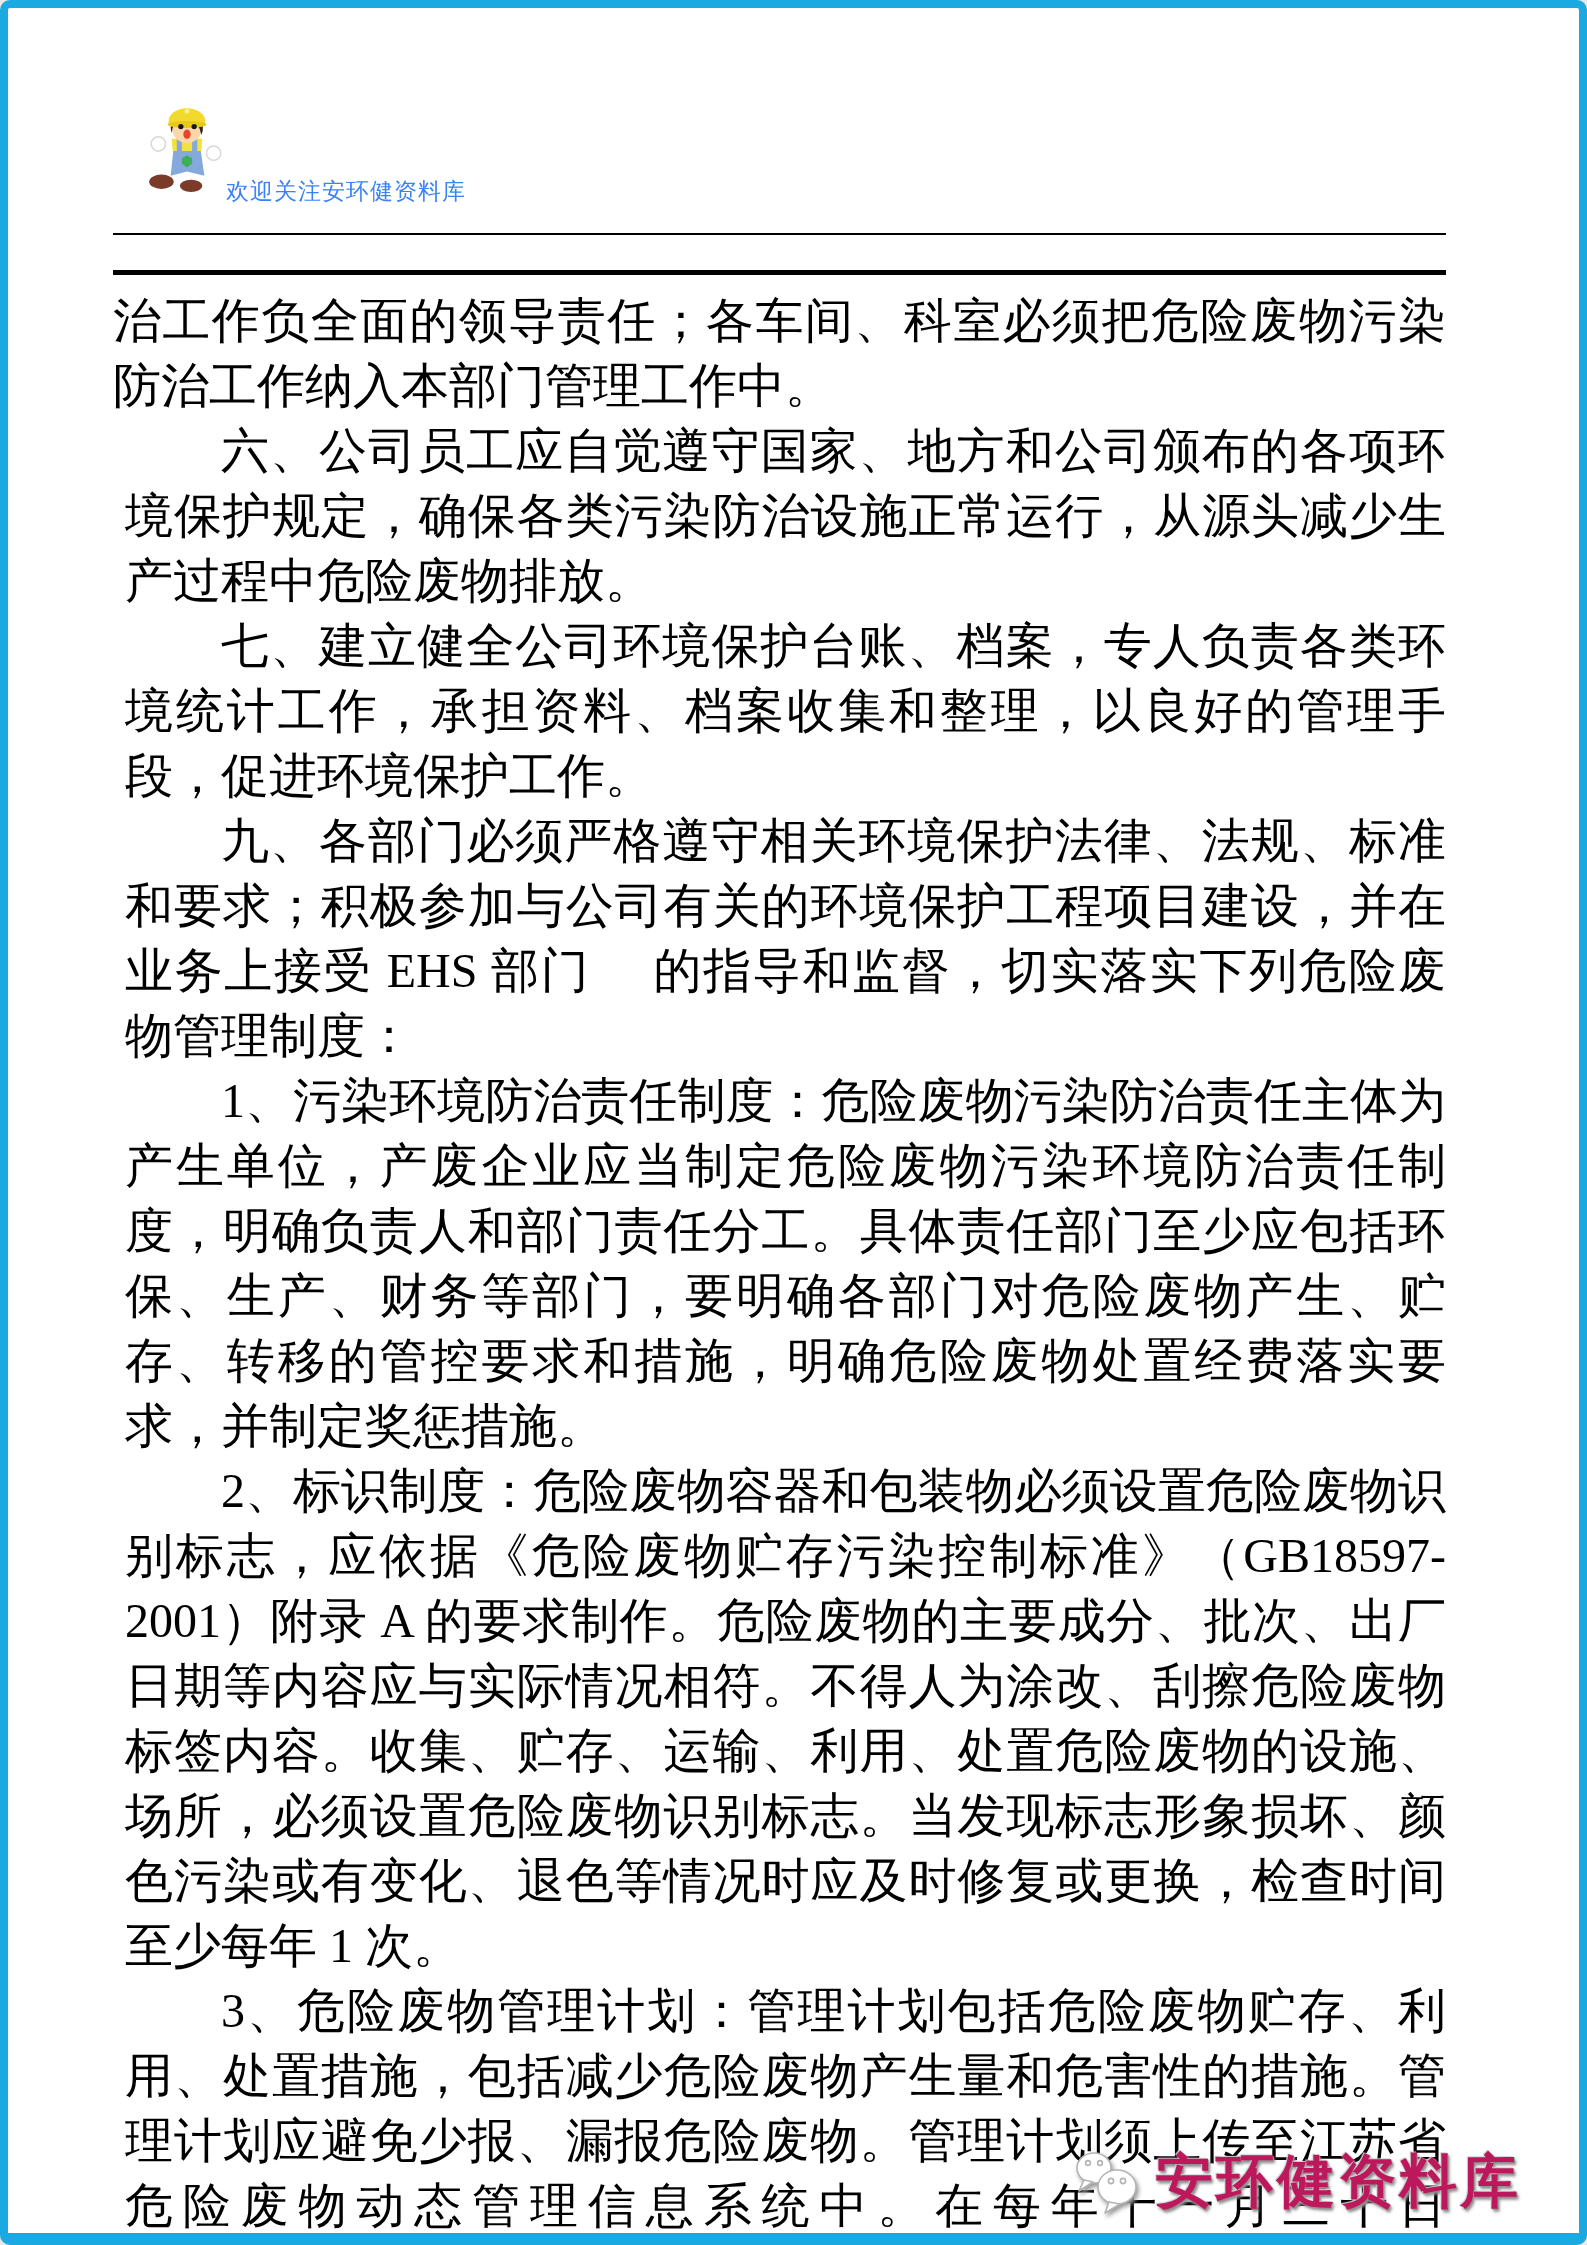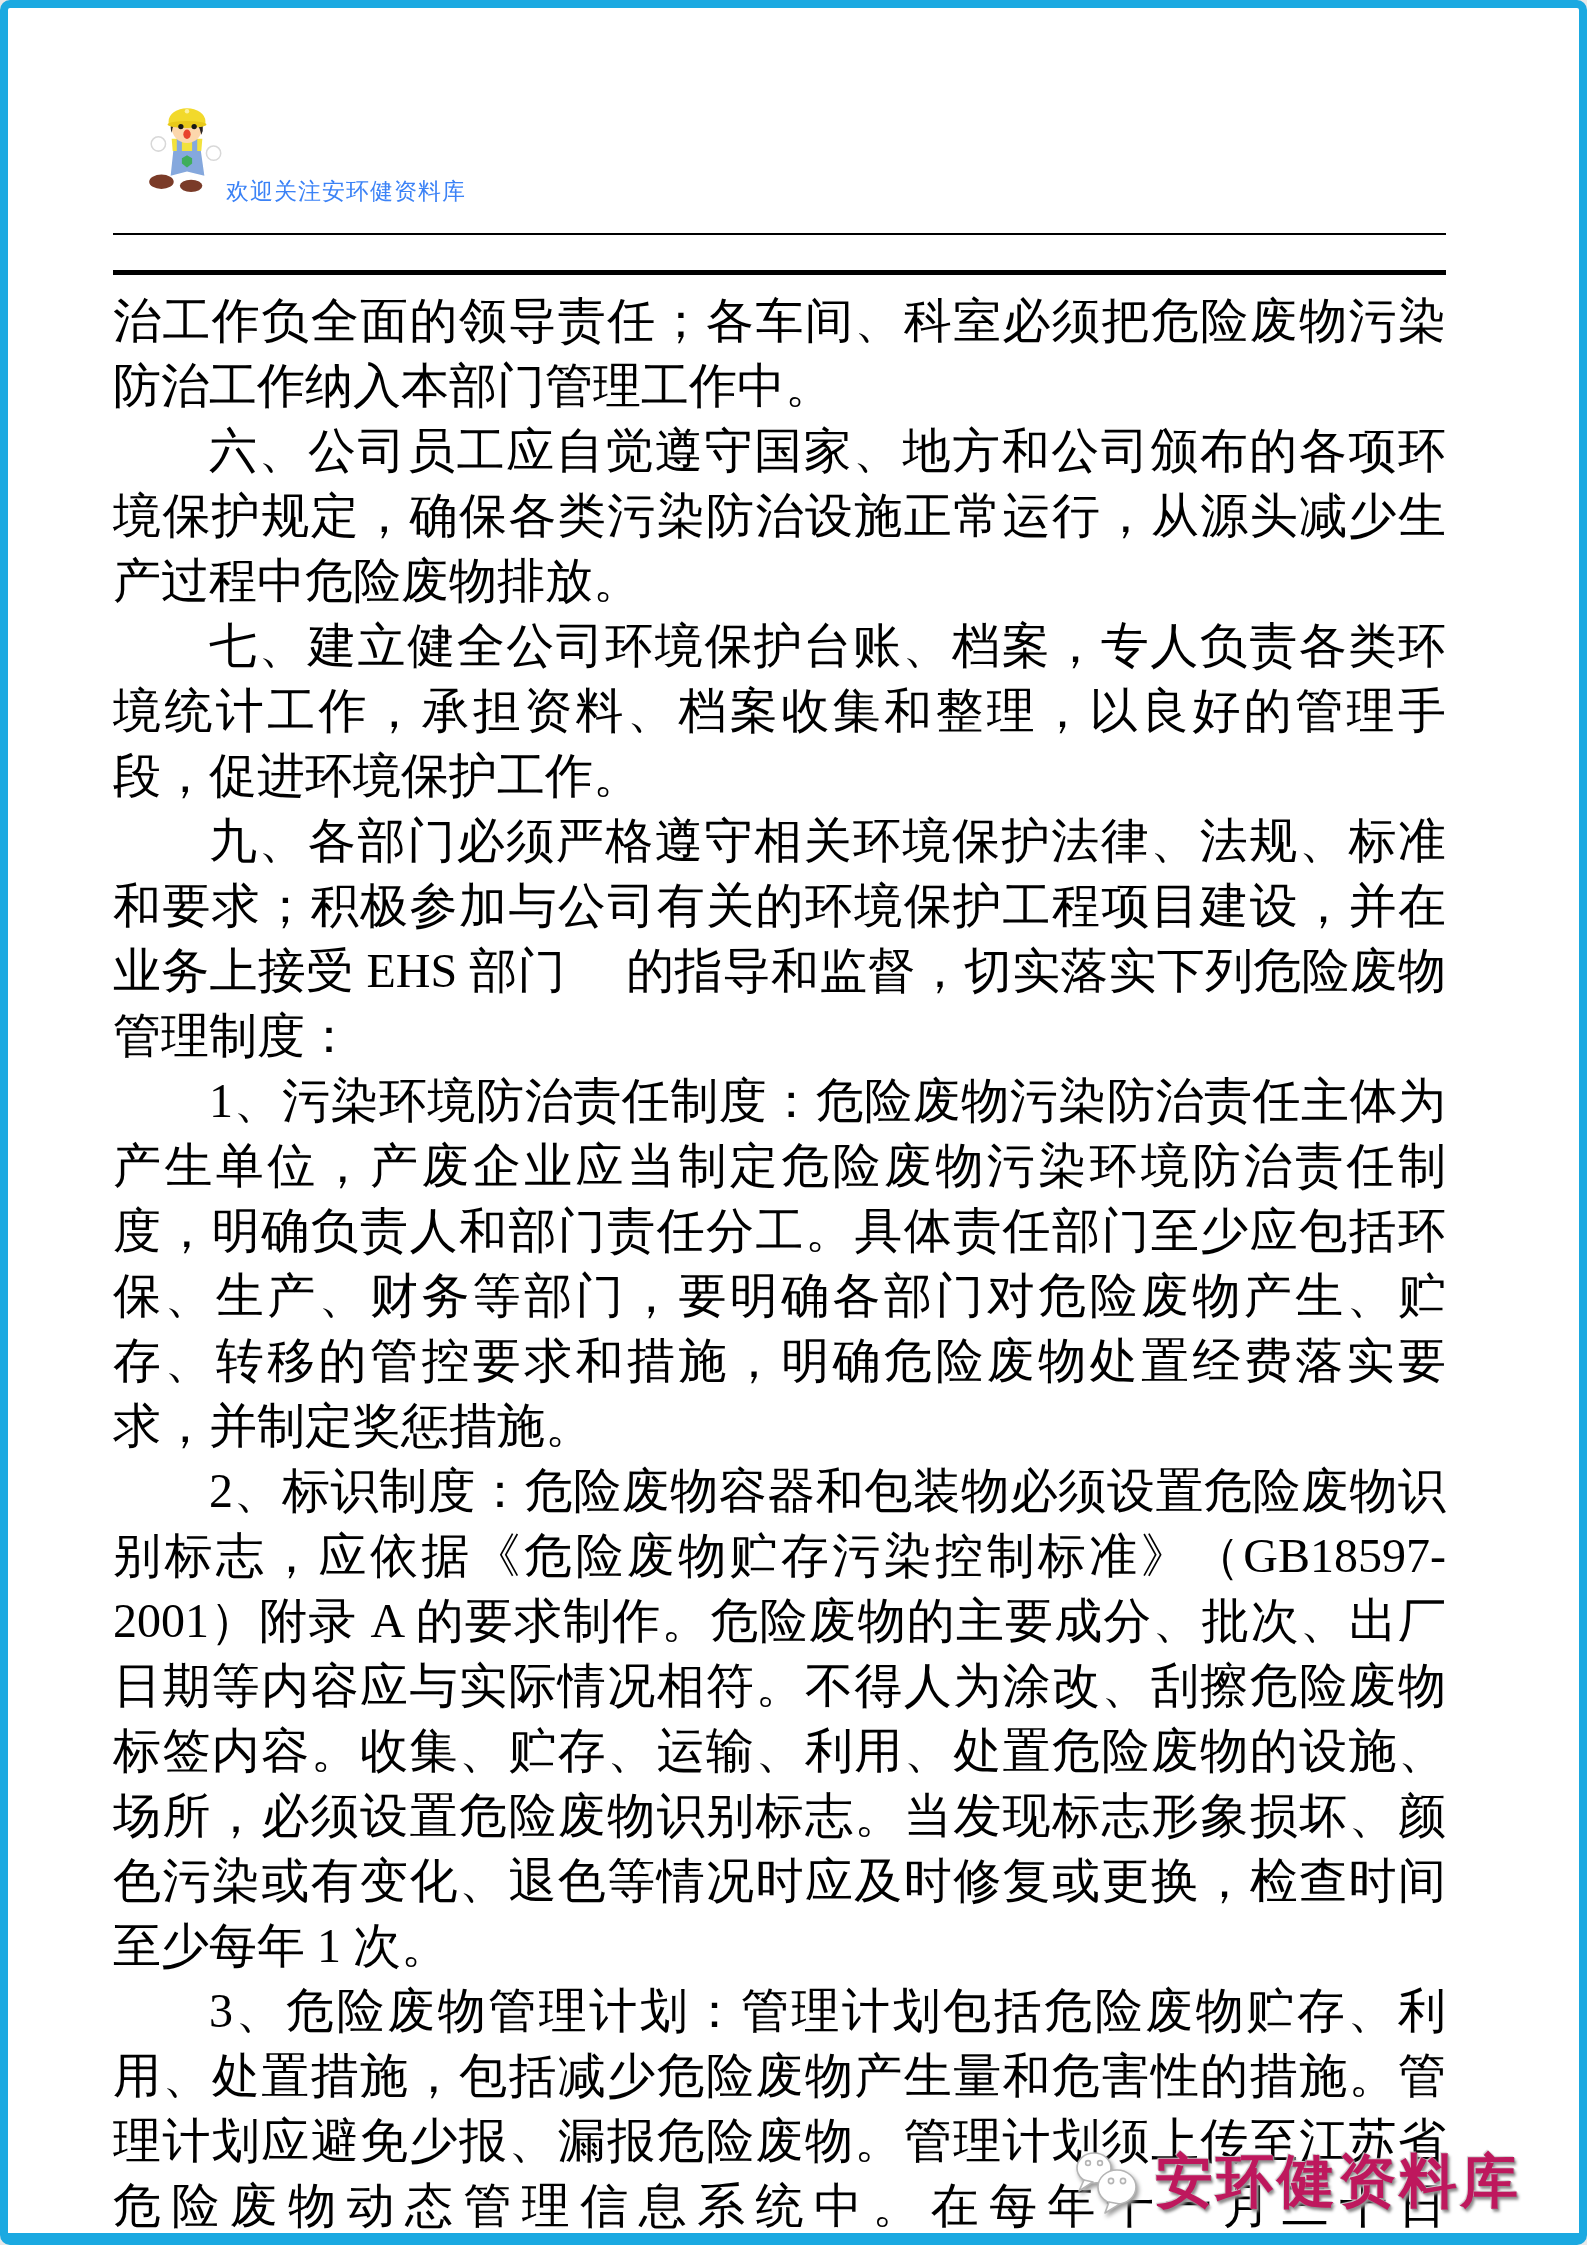--- a/index.html
+++ b/index.html
@@ -24,21 +24,21 @@
   .rule{position:absolute;left:105px;width:1333px;background:#000;}
   .rule-thin{top:225px;height:2px;}
   .rule-thick{top:262px;height:5px;}
   
   .doc{
     position:absolute;left:105px;top:280px;width:1333px;
     font-size:48px;line-height:65px;color:#000;
     text-align:justify;
   }
   .doc p{margin:0;padding:0;}
-  .doc p.indent{text-indent:2em;}
+  .doc p.indent{text-indent:2em;margin-left:12px;}
   .doc p.fill-last{text-align-last:justify;}
   .u{text-underline-offset:6px;}
   
   .footer{
     position:absolute;right:58px;top:2135px;
     display:flex;align-items:center;gap:14px;
   }
   .wechat{width:70px;height:70px;filter:drop-shadow(2px 3px 2px #9a9a9a);}
   .footer-brand{
     font-family:"Liberation Sans","DejaVu Sans",sans-serif;

